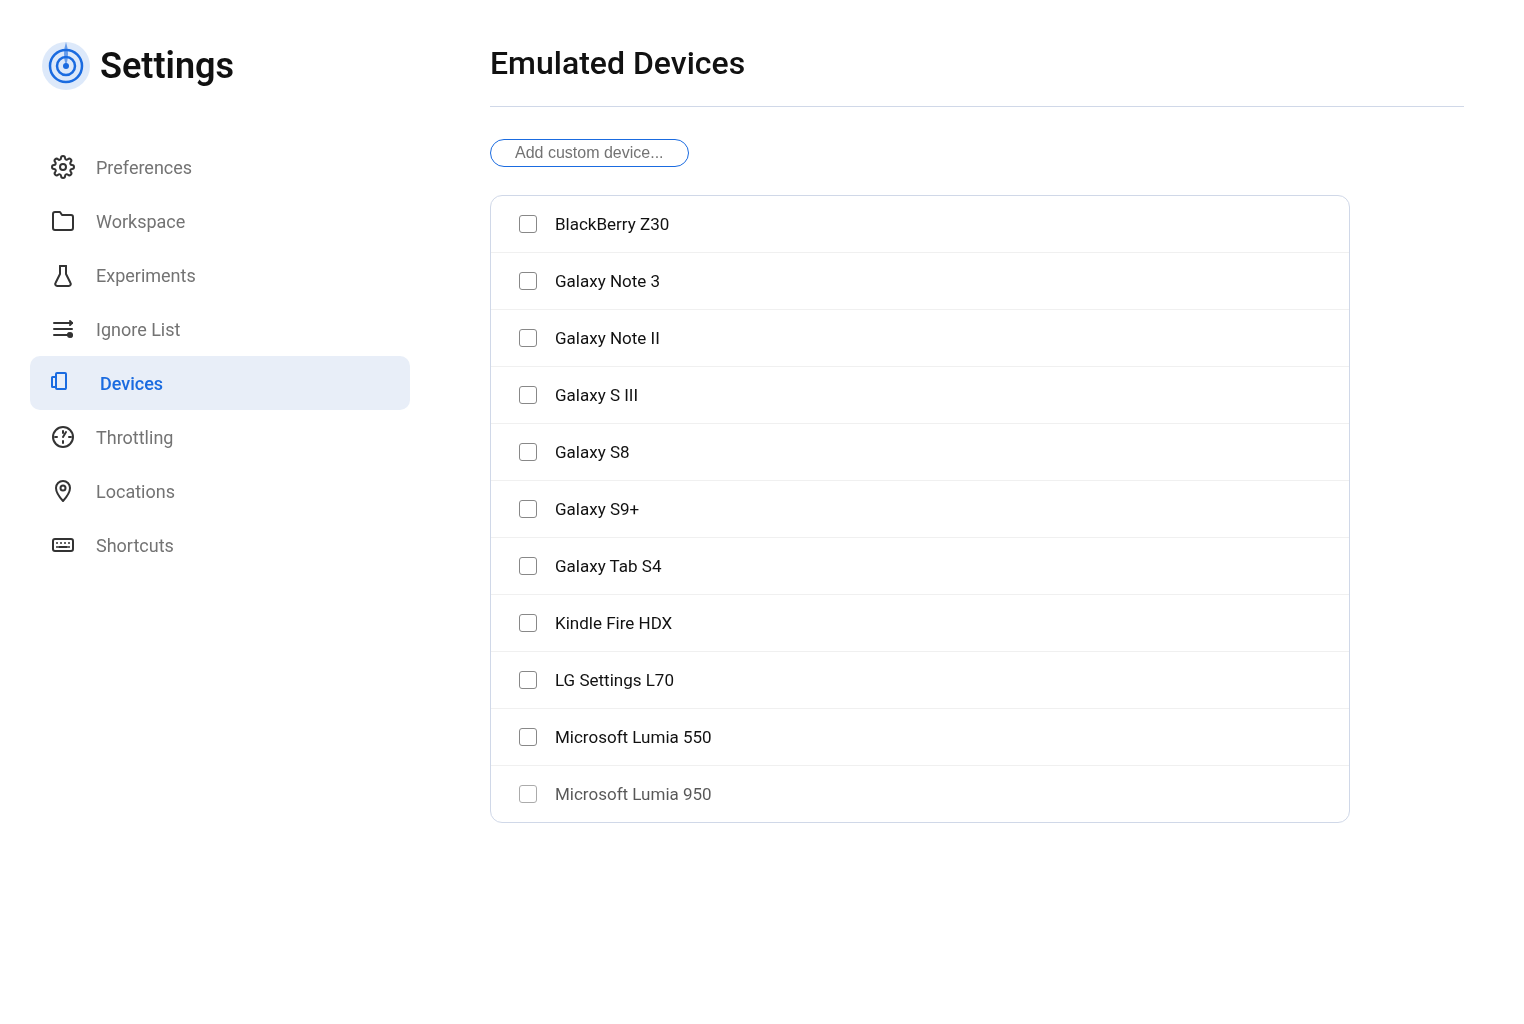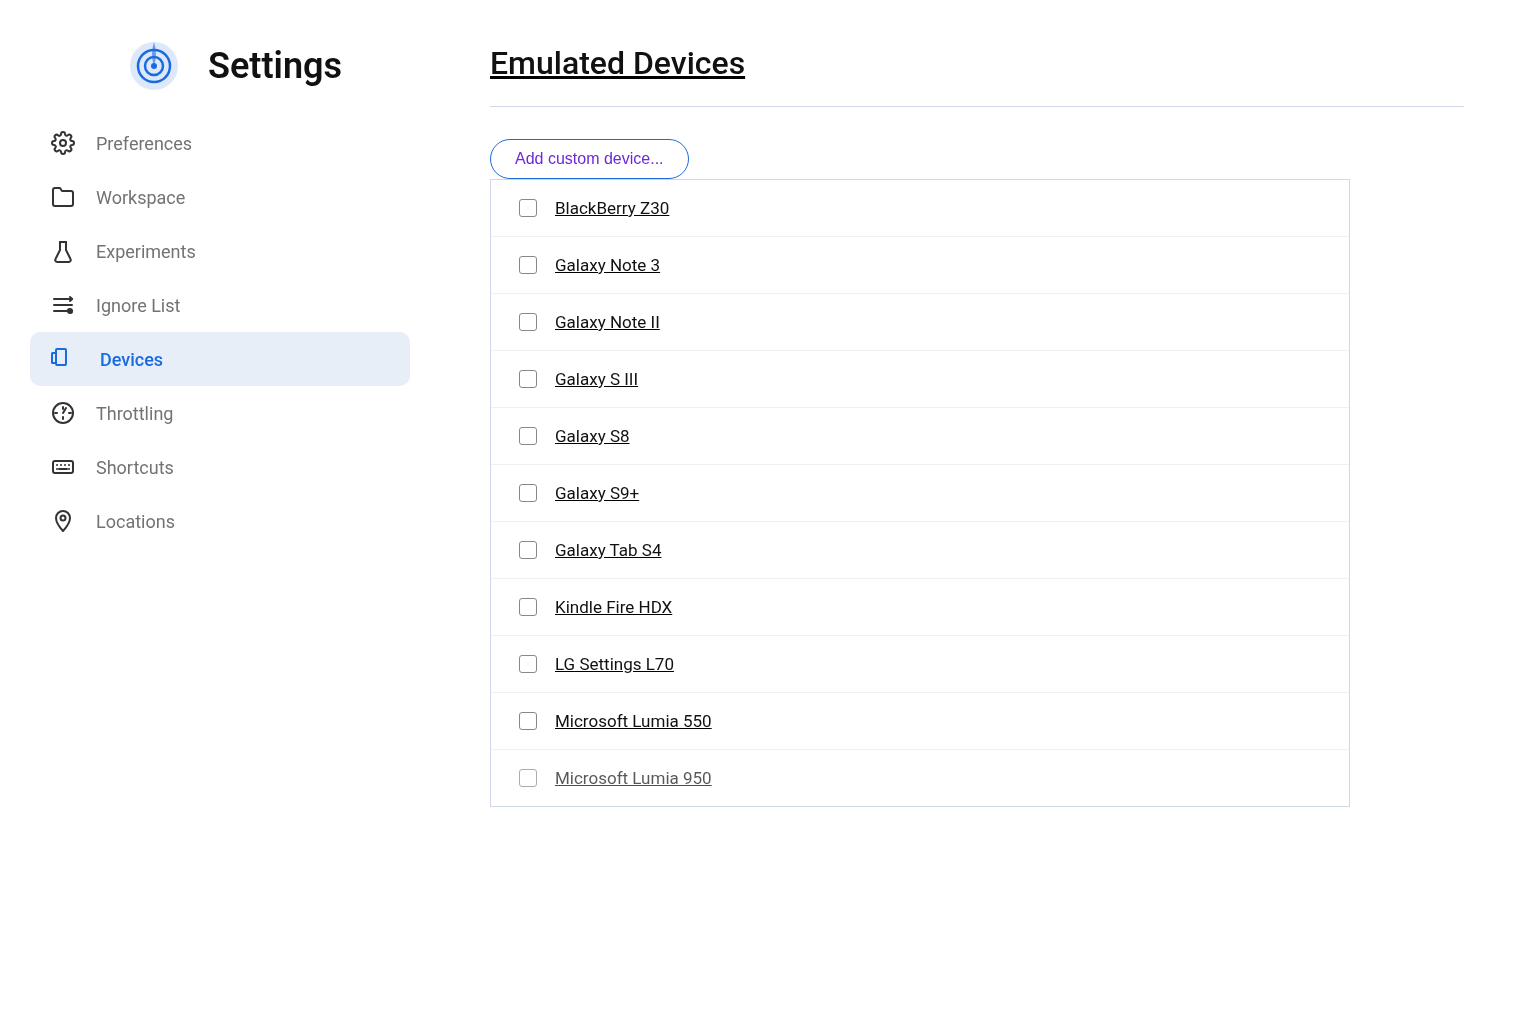--- a/index.html
+++ b/index.html
@@ -22,24 +22,23 @@
       width: 430px;
       min-height: 1024px;
       padding: 40px 0 40px 30px;
       flex-shrink: 0;
       background: #ffffff;
     }
 
     .sidebar-header {
       display: flex;
       align-items: center;
-      gap: 28px;
-      margin-bottom: 24px;
+      gap: 8px;
+      margin-bottom: 48px;
       padding-left: 10px;
-      justify-content: center;
     }
 
     .logo-icon {
       width: 52px;
       height: 52px;
       flex-shrink: 0;
     }
 
     .sidebar-title {
       font-size: 36px;
@@ -92,52 +91,52 @@
     .nav-icon svg {
       width: 24px;
       height: 24px;
     }
 
     
     .main-content {
       flex: 1;
       padding: 44px 60px;
       overflow-y: auto;
-      text-decoration: underline;
     }
 
     .page-title {
       font-size: 32px;
       font-weight: 500;
       color: #111111;
       margin-bottom: 24px;
     }
 
     .divider {
       height: 1px;
       background: #d0d8e8;
       margin-bottom: 32px;
     }
 
     .add-device-btn {
       display: inline-flex;
       align-items: center;
-      padding: 10px 24px;
+      padding: 4px 24px;
       border: 1.5px solid #1a6be0;
       border-radius: 24px;
       background: transparent;
-      color: #6d28d9;
+      color: #737373;
       font-size: 16px;
       font-weight: 400;
       cursor: pointer;
+      margin-bottom: 28px;
     }
 
     .devices-list-container {
       border: 1.5px solid #d0d8e8;
-      border-radius: 0;
+      border-radius: 12px;
       background: #ffffff;
       width: 860px;
       overflow: hidden;
     }
 
     .device-item {
       display: flex;
       align-items: center;
       gap: 18px;
       padding: 18px 28px;
@@ -255,35 +254,35 @@
           <path d="M12 6v2M6 12H4M12 18v-2M18 12h2"></path>
           <path d="M12 12 l3-5"></path>
         </svg>
       </span>
       <span>Throttling</span>
     </li>
 
     <li class="nav-item">
       <span class="nav-icon">
         <svg viewBox="0 0 24 24" fill="none" stroke="currentColor" stroke-width="2" stroke-linecap="round" stroke-linejoin="round">
+          <path d="M12 2a7 7 0 0 1 7 7c0 5.25-7 13-7 13S5 14.25 5 9a7 7 0 0 1 7-7z"></path>
+          <circle cx="12" cy="9" r="2.5"></circle>
+        </svg>
+      </span>
+      <span>Locations</span>
+    </li>
+
+    <li class="nav-item">
+      <span class="nav-icon">
+        <svg viewBox="0 0 24 24" fill="none" stroke="currentColor" stroke-width="2" stroke-linecap="round" stroke-linejoin="round">
           <rect x="2" y="6" width="20" height="12" rx="2"></rect>
           <path d="M6 10h.01M10 10h.01M14 10h.01M18 10h.01M8 14h8M6 14h.01M18 14h.01"></path>
         </svg>
       </span>
       <span>Shortcuts</span>
-    </li>
-
-    <li class="nav-item">
-      <span class="nav-icon">
-        <svg viewBox="0 0 24 24" fill="none" stroke="currentColor" stroke-width="2" stroke-linecap="round" stroke-linejoin="round">
-          <path d="M12 2a7 7 0 0 1 7 7c0 5.25-7 13-7 13S5 14.25 5 9a7 7 0 0 1 7-7z"></path>
-          <circle cx="12" cy="9" r="2.5"></circle>
-        </svg>
-      </span>
-      <span>Locations</span>
     </li>
   </ul>
 </aside>
 
 <main class="main-content">
   <h1 class="page-title">Emulated Devices</h1>
   <div class="divider"></div>
 
   <button class="add-device-btn">Add custom device...</button>
 

